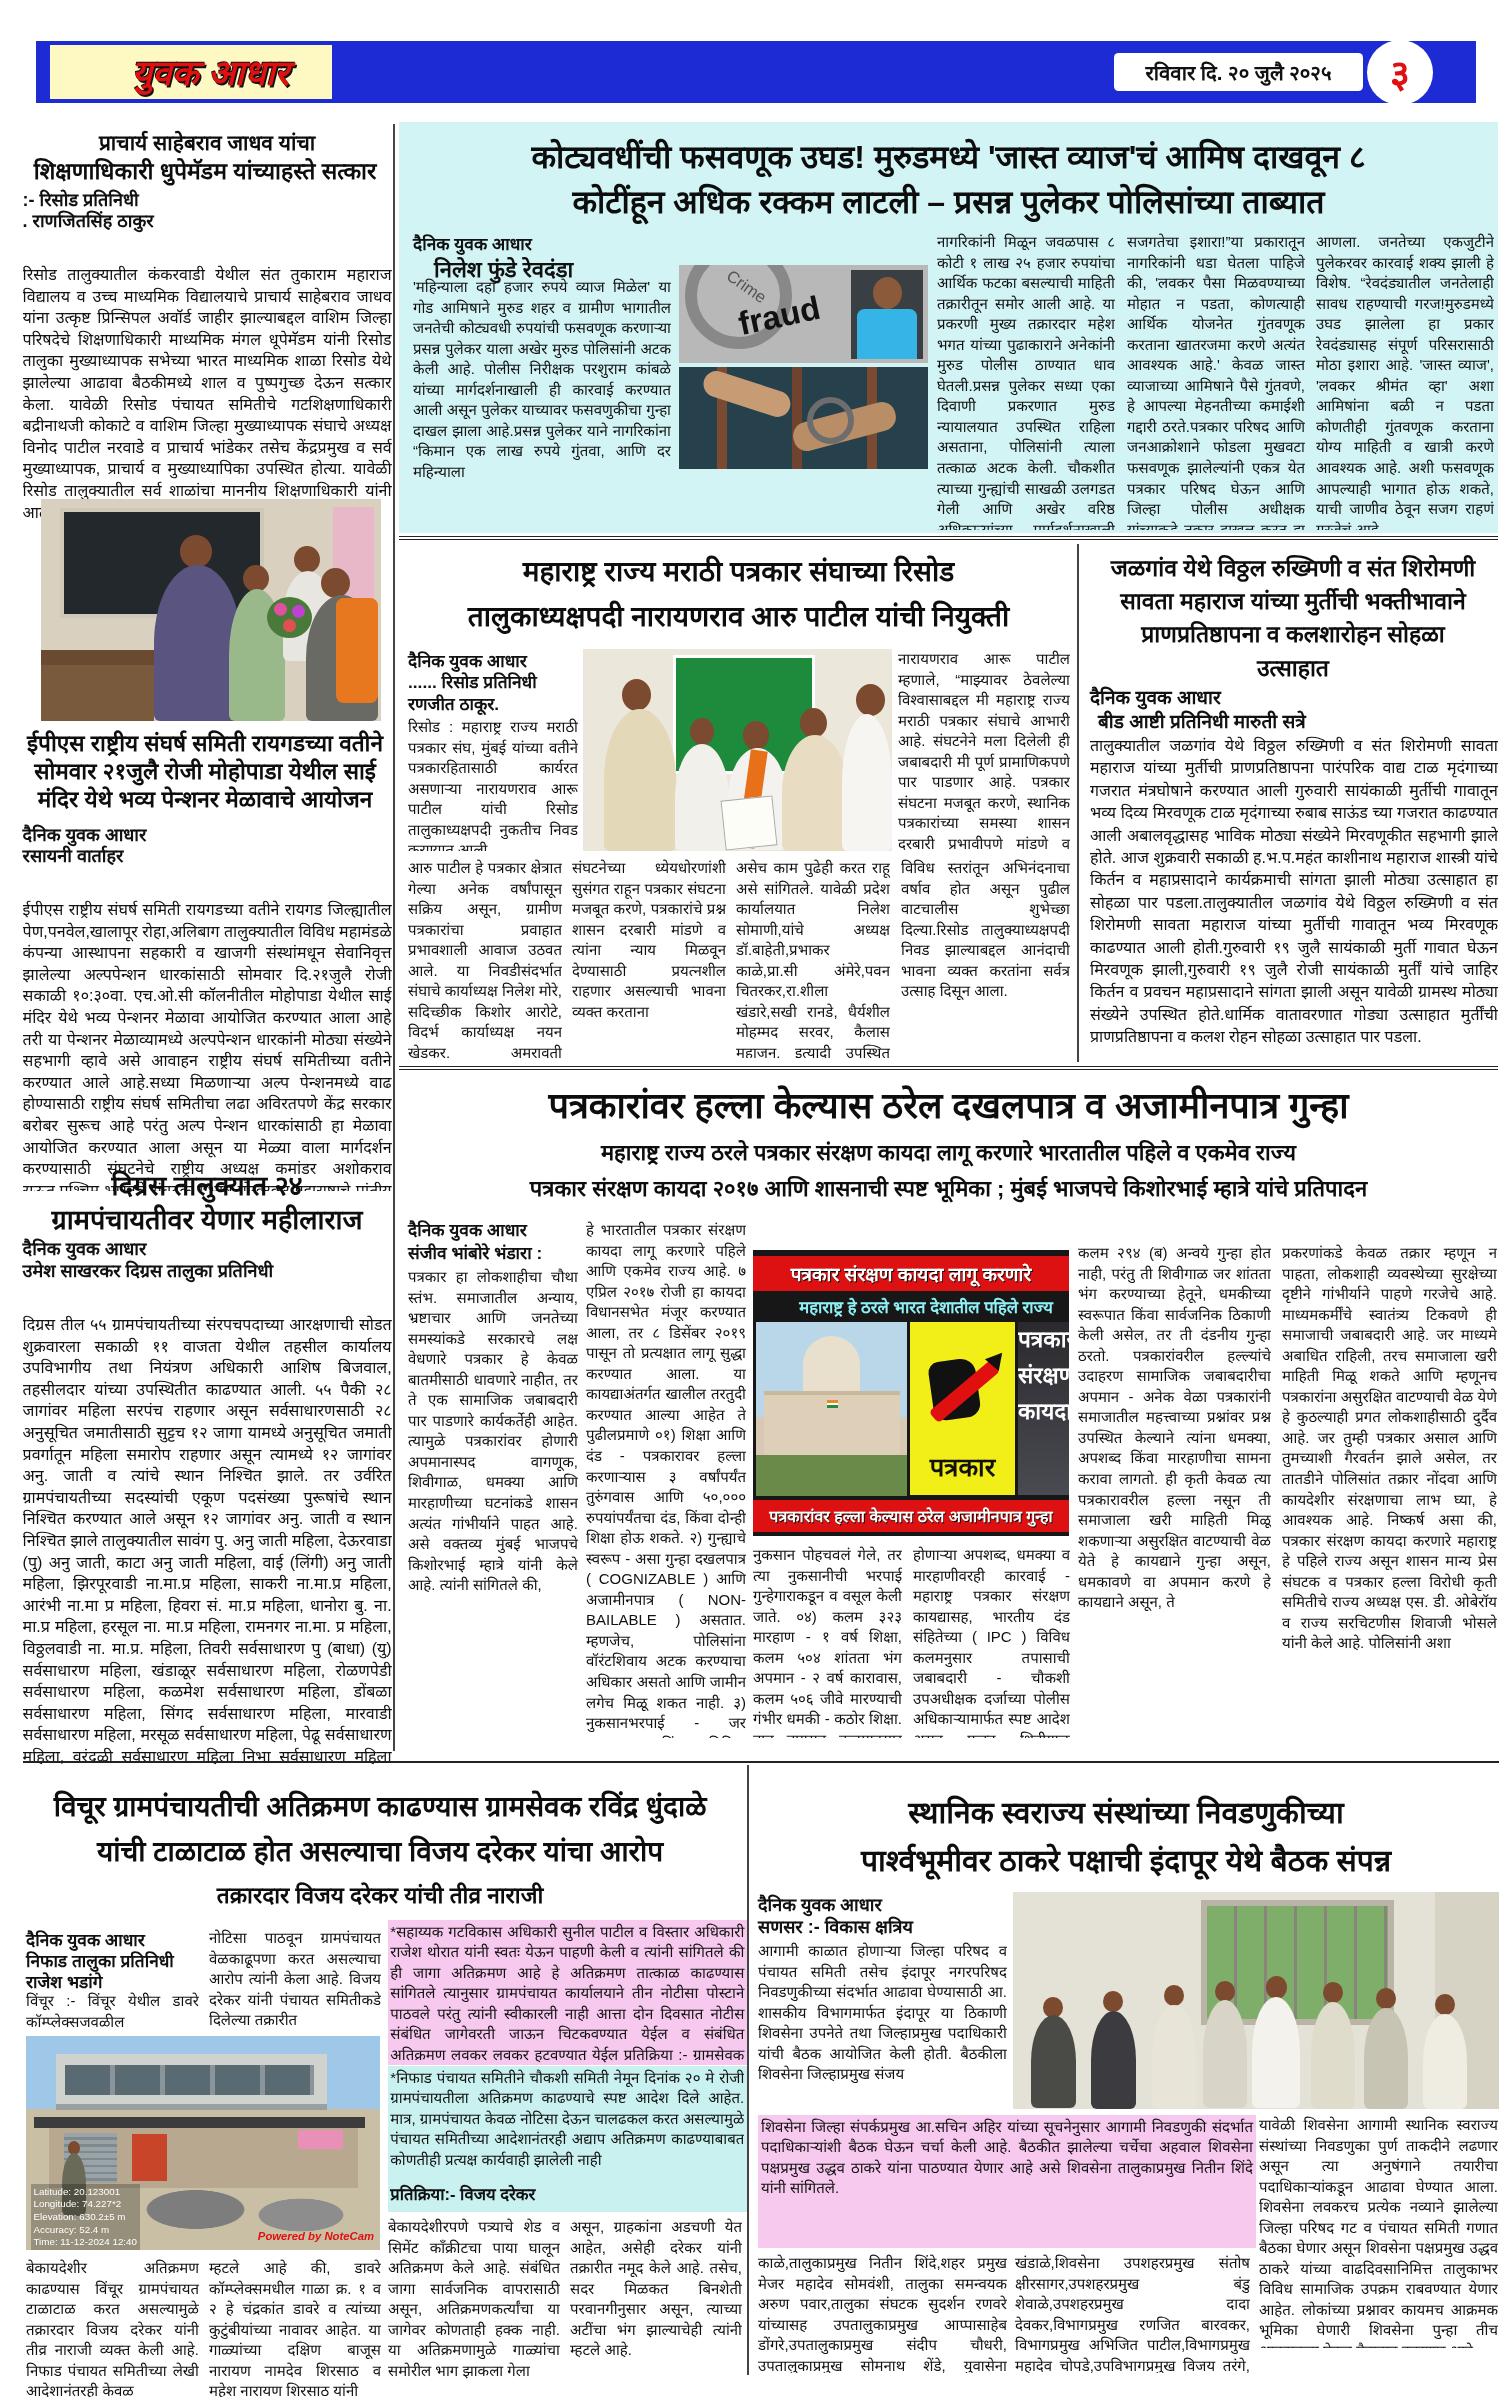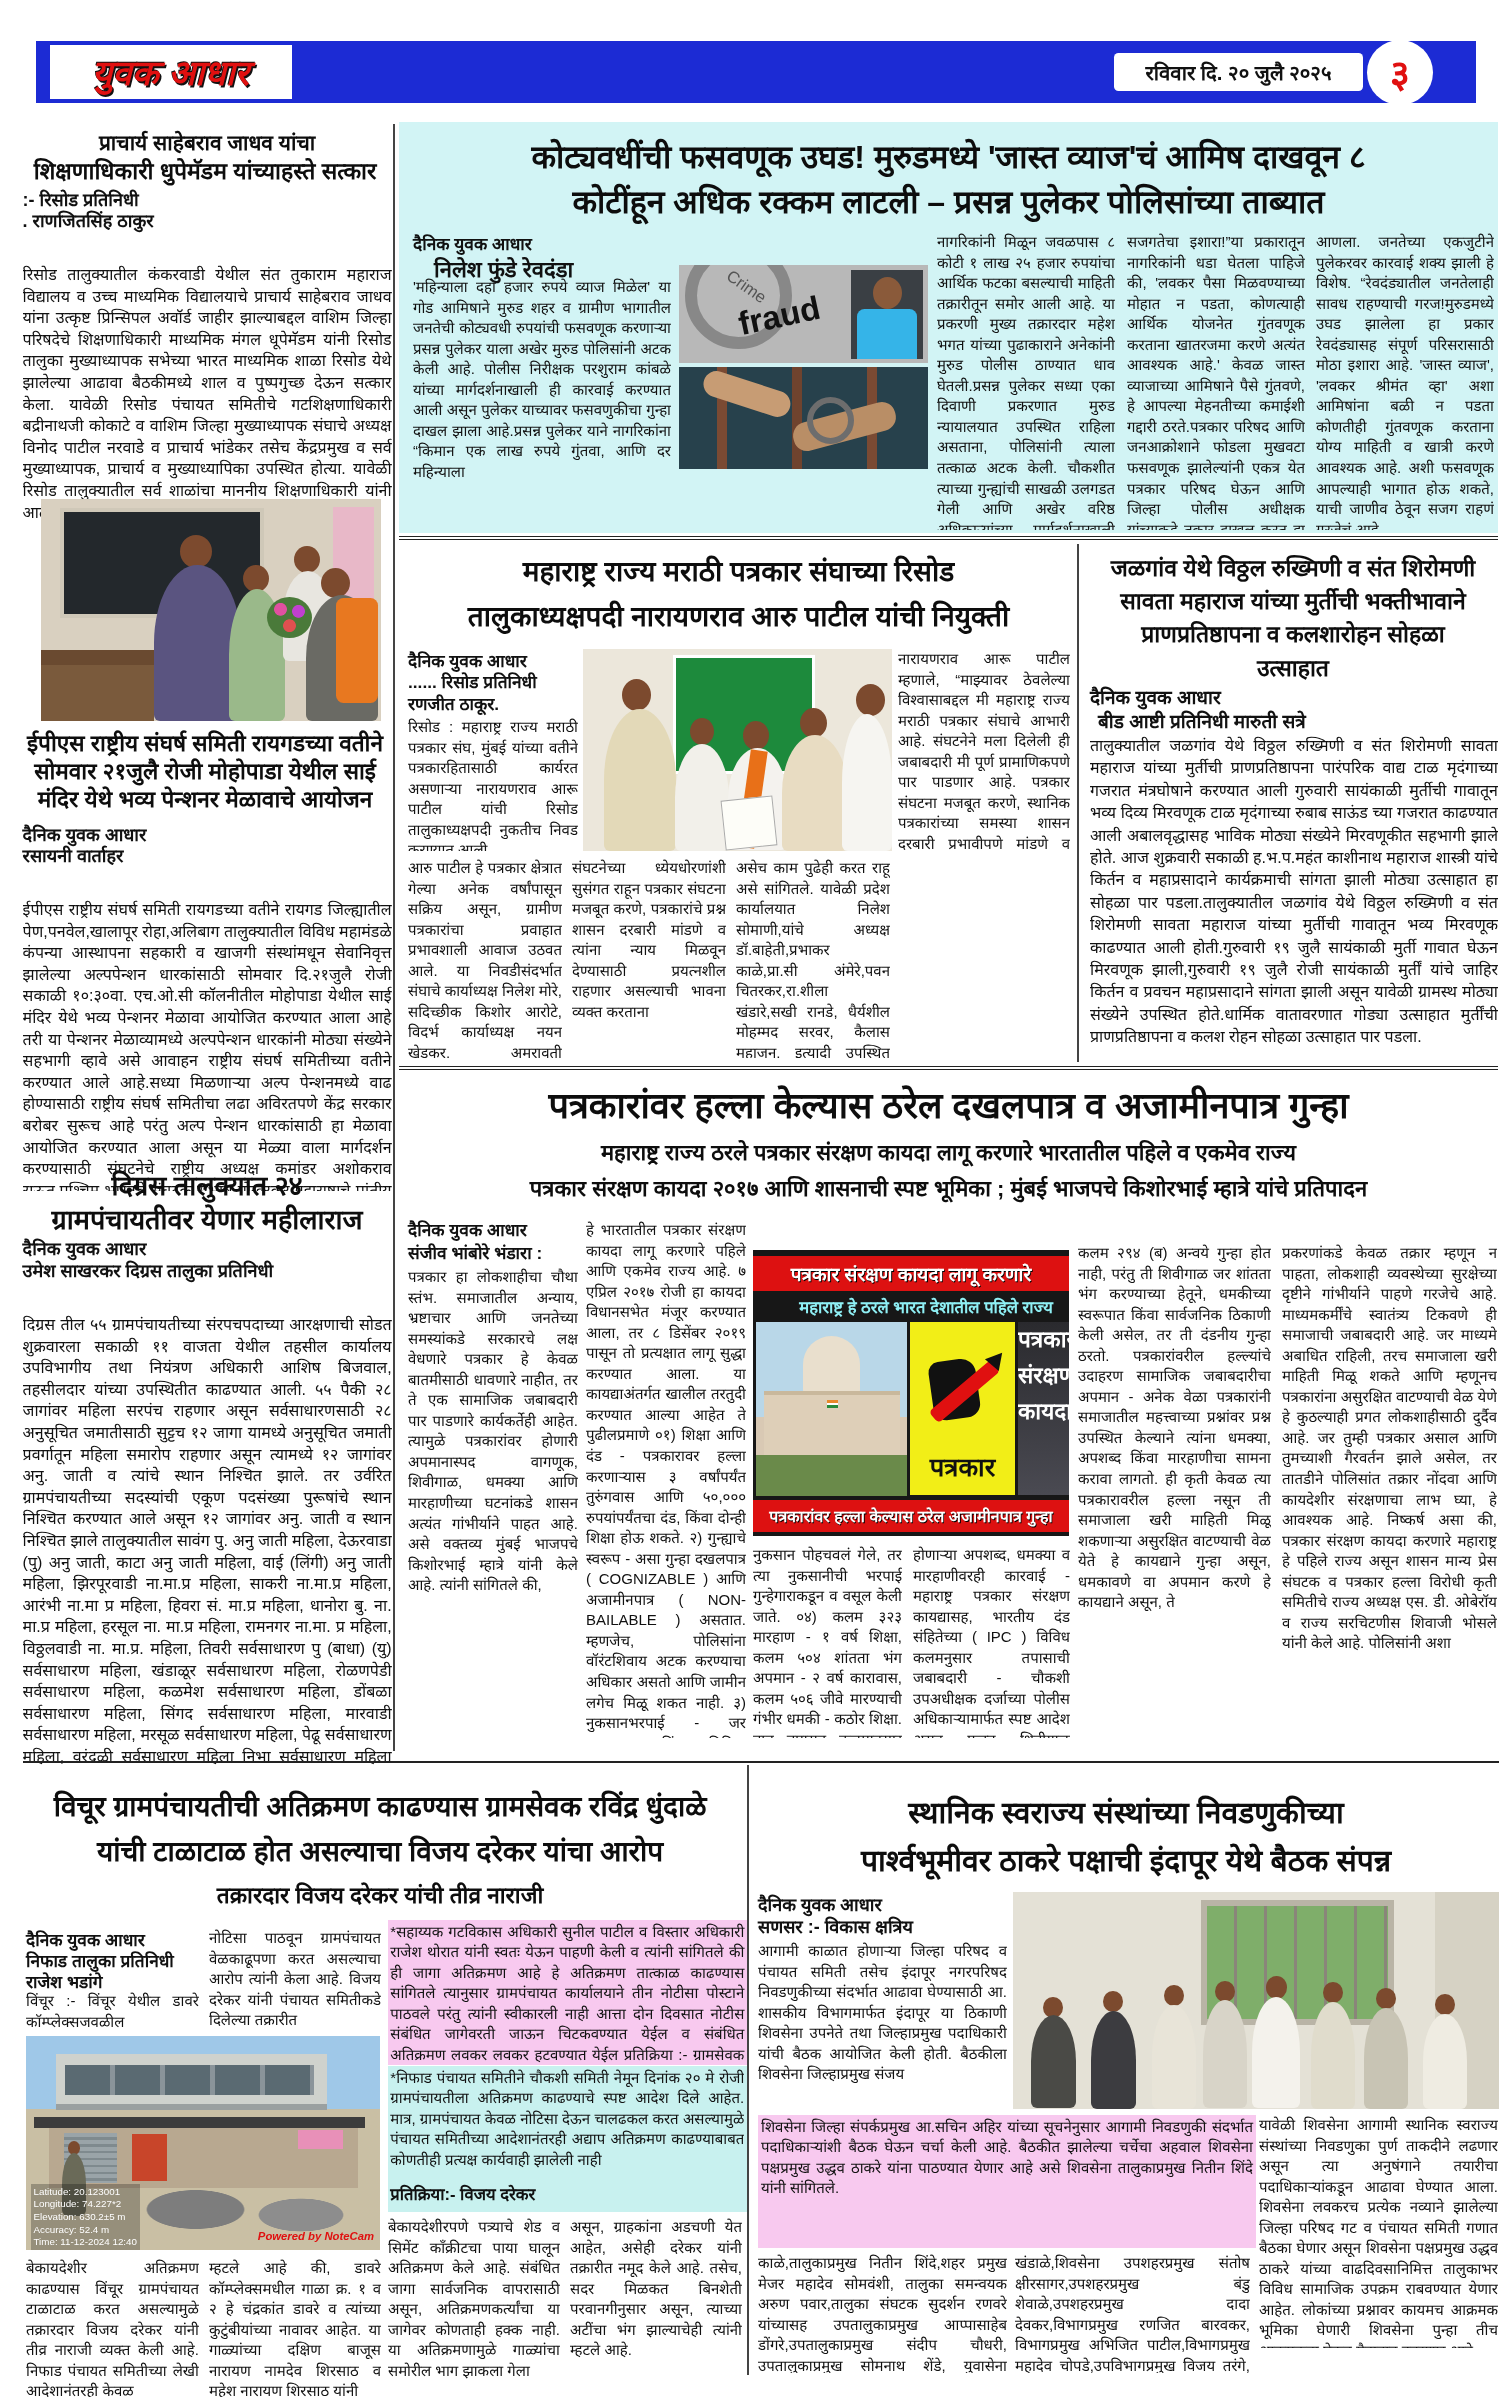--- a/index.html
+++ b/index.html
@@ -20,21 +20,21 @@
   .photo{overflow:hidden;position:absolute;}
   .blob{position:absolute;border-radius:50% 50% 6px 6px;}
   .head{position:absolute;border-radius:50%;background:#7c4a2e;}
 </style>
 </head>
 <body>
 
 <div id="page">
 
   <div class="abs" style="left:36px;top:41px;width:1440px;height:62px;background:#1c2bd4;">
-    <div class="abs" style="left:13.6px;top:3.8px;width:242px;height:54px;background:#ffffff;display:flex;align-items:center;justify-content:center;">
+    <div class="abs" style="left:13.6px;top:3.8px;width:242px;height:54px;background:#fef9c3;display:flex;align-items:center;justify-content:center;padding-left:40px;">
       <span style="font-weight:900;font-style:italic;font-size:35px;color:#e01010;text-shadow:1.5px 1.5px 0 #111,-0.8px -0.8px 0 #111;">युवक आधार</span>
     </div>
     <div class="abs" style="left:1078px;top:12px;width:249px;height:38px;background:#fff;border-radius:4.5px;display:flex;align-items:center;justify-content:center;">
       <span style="font-weight:bold;font-size:20.3px;">रविवार दि. २० जुलै २०२५</span>
     </div>
     <div class="abs" style="left:1331px;top:-1.5px;width:66px;height:65px;background:#fff;border-radius:50%;display:flex;align-items:center;justify-content:center;">
       <span style="font-weight:900;font-size:38px;color:#e01010;">३</span>
     </div>
   </div>
 
@@ -124,20 +124,21 @@
     <div class="blob" style="left:199px;top:86px;width:66px;height:116px;background:#e8dcc2;"></div>
     <div class="head" style="left:273px;top:35px;width:29px;height:32px;"></div>
     <div class="blob" style="left:259px;top:65px;width:50px;height:137px;background:#f6f5f1;"></div>
     <div class="abs" style="left:140px;top:149px;width:50px;height:48px;background:#fdfdf8;border:0.8px solid #aaa;transform:rotate(-6deg);"></div>
   </div>
 
   <div class="abs j bt" style="left:898px;top:649px;width:172px;height:202px;overflow:hidden;">नारायणराव आरू पाटील म्हणाले, “माझ्यावर ठेवलेल्या विश्वासाबद्दल मी महाराष्ट्र राज्य मराठी पत्रकार संघाचे आभारी आहे. संघटनेने मला दिलेली ही जबाबदारी मी पूर्ण प्रामाणिकपणे पार पाडणार आहे.  पत्रकार संघटना मजबूत करणे, स्थानिक पत्रकारांच्या समस्या शासन दरबारी प्रभावीपणे मांडणे व त्यांचे हक्क</div>
   <div class="abs j bt" style="left:408px;top:858px;width:154px;height:200px;overflow:hidden;">आरु पाटील हे पत्रकार क्षेत्रात गेल्या अनेक वर्षांपासून सक्रिय असून, ग्रामीण पत्रकारांचा प्रवाहात प्रभावशाली आवाज उठवत आले. या निवडीसंदर्भात संघाचे कार्याध्यक्ष निलेश मोरे, सदिच्छीक किशोर आरोटे, विदर्भ कार्याध्यक्ष नयन खेडकर, अमरावती जिल्हाध्यक्ष सुनील सुलाने यांच्याशी सल्लामसलत करून ही घोषणा केली. नारायणराव</div>
   <div class="abs j bt" style="left:572px;top:858px;width:154px;height:200px;overflow:hidden;">संघटनेच्या ध्येयधोरणांशी सुसंगत राहून पत्रकार संघटना मजबूत करणे, पत्रकारांचे प्रश्न शासन दरबारी मांडणे व त्यांना न्याय मिळवून देण्यासाठी प्रयत्नशील राहणार असल्याची भावना व्यक्त करताना</div>
   <div class="abs j bt" style="left:736px;top:858px;width:154px;height:200px;overflow:hidden;">असेच काम पुढेही करत राहू असे सांगितले. यावेळी प्रदेश कार्यालयात निलेश सोमाणी,यांचे अध्यक्ष डॉ.बाहेती,प्रभाकर काळे,प्रा.सी अंमेरे,पवन चितरकर,रा.शीला खंडारे,सखी रानडे, धैर्यशील मोहम्मद सरवर, कैलास महाजन, इत्यादी उपस्थित होते.</div>
+  <div class="abs j bt" style="left:901px;top:858px;width:169px;height:200px;overflow:hidden;">विविध स्तरांतून अभिनंदनाचा वर्षाव होत असून पुढील वाटचालीस शुभेच्छा दिल्या.रिसोड तालुक्याध्यक्षपदी निवड झाल्याबद्दल आनंदाची भावना व्यक्त करतांना सर्वत्र उत्साह दिसून आला.</div>
 
   <div class="abs vline" style="left:1077px;top:544px;height:518px;"></div>
 
   <div class="abs c hl" style="left:1088px;top:551px;width:410px;font-size:23px;">जळगांव येथे विठ्ठल रुख्मिणी व संत शिरोमणी</div>
   <div class="abs c hl" style="left:1088px;top:584px;width:410px;font-size:23px;">सावता महाराज यांच्या मुर्तीची भक्तीभावाने</div>
   <div class="abs c hl" style="left:1088px;top:617px;width:410px;font-size:23px;">प्राणप्रतिष्ठापना व कलशारोहन सोहळा</div>
   <div class="abs c hl" style="left:1088px;top:651px;width:410px;font-size:23px;">उत्साहात</div>
   <div class="abs b" style="left:1090px;top:684px;width:410px;font-size:19px;">दैनिक युवक आधार</div>
   <div class="abs b" style="left:1098px;top:708px;width:410px;font-size:19px;">बीड आष्टी प्रतिनिधी  मारुती सत्रे</div>
   <div class="abs j" style="left:1090px;top:735px;width:408px;height:324px;overflow:hidden;font-size:16px;line-height:1.4;">तालुक्यातील जळगांव येथे विठ्ठल रुख्मिणी व संत शिरोमणी सावता महाराज यांच्या मुर्तीची प्राणप्रतिष्ठापना पारंपरिक वाद्य टाळ मृदंगाच्या गजरात मंत्रघोषाने करण्यात आली गुरुवारी सायंकाळी मुर्तीची गावातून भव्य दिव्य मिरवणूक टाळ मृदंगाच्या रुबाब साऊंड च्या गजरात काढण्यात आली अबालवृद्धासह भाविक मोठ्या संख्येने मिरवणूकीत सहभागी झाले होते. आज शुक्रवारी सकाळी ह.भ.प.महंत काशीनाथ महाराज शास्त्री यांचे किर्तन व महाप्रसादाने कार्यक्रमाची सांगता झाली मोठ्या उत्साहात हा सोहळा पार पडला.तालुक्यातील जळगांव येथे विठ्ठल रुख्मिणी व संत शिरोमणी सावता महाराज यांच्या मुर्तीची गावातून भव्य मिरवणूक काढण्यात आली होती.गुरुवारी १९ जुलै सायंकाळी मुर्ती गावात घेऊन मिरवणूक झाली,गुरुवारी १९ जुलै रोजी सायंकाळी मुर्तीं यांचे जाहिर किर्तन व प्रवचन महाप्रसादाने सांगता झाली असून यावेळी ग्रामस्थ मोठ्या संख्येने उपस्थित होते.धार्मिक वातावरणात गोड्या उत्साहात मुर्तींची प्राणप्रतिष्ठापना व कलश रोहन सोहळा उत्साहात पार पडला.</div>

